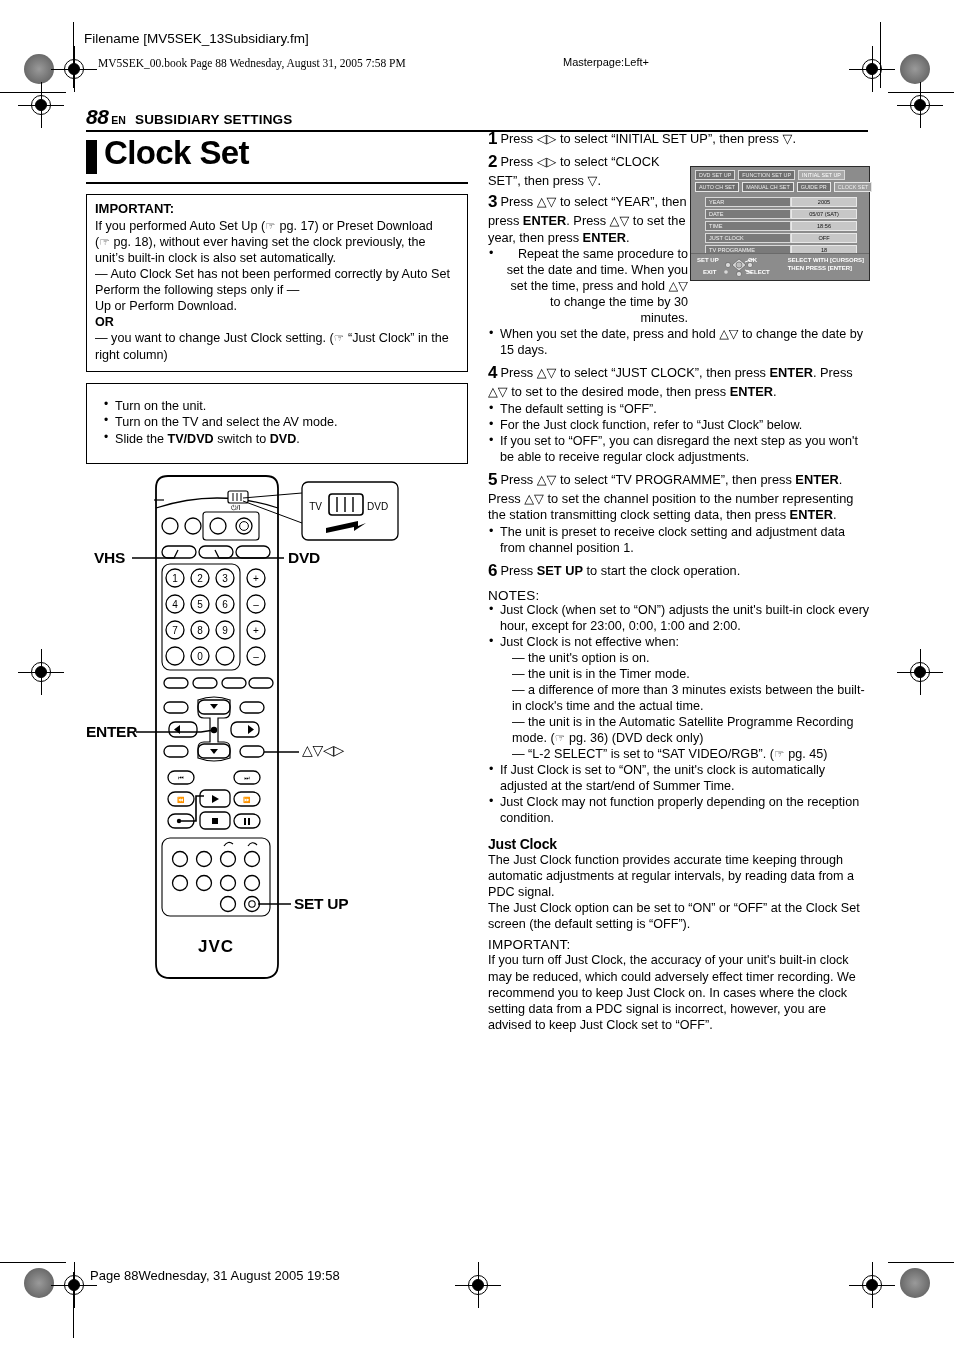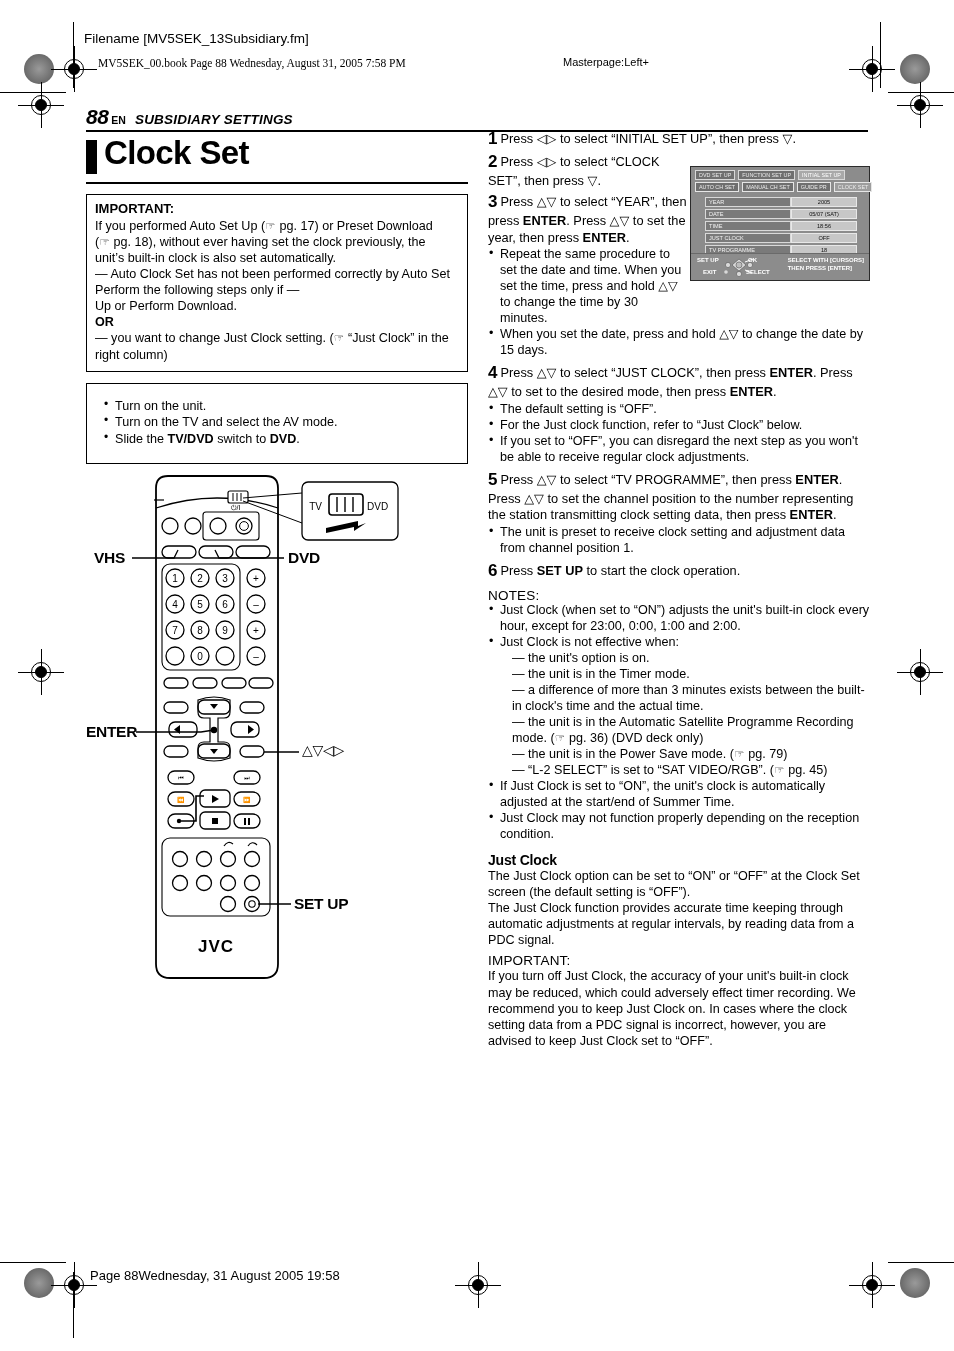--- a/index.html
+++ b/index.html
@@ -31,21 +31,21 @@
   .hdr-filename { position:absolute; left:84px; top:31px; font-size:13.5px; }
   .hdr-book { position:absolute; left:98px; top:57px; font-size:11.5px;
       font-family:"Liberation Serif", serif; }
   .hdr-master { position:absolute; left:563px; top:56px; font-size:11px; }
 
   
   .rh { position:absolute; left:86px; top:105px; width:782px; }
   .rh .pg { font-size:21px; font-weight:bold; font-family:"Liberation Sans", sans-serif;
       font-style:italic; letter-spacing:-0.5px; }
   .rh .en { font-size:10.5px; font-weight:bold; margin-left:3px; }
-  .rh .sect { font-size:13.5px; font-weight:bold; font-style:italic; margin-left:9px;
+  .rh .sect { font-size:13.5px; font-weight:bold; margin-left:9px;
       letter-spacing:0.2px; }
   .rh .rule { position:absolute; left:0; top:25px; width:782px; height:2px; background:#000; }
 
   
   .colL { position:absolute; left:86px; top:138px; width:382px; }
   .colR { position:absolute; left:488px; top:128px; width:382px; }
 
   
   .title-wrap { position:relative; height:52px; }
   .title-bar { position:absolute; left:0; top:2px; width:11px; height:34px; background:#000; }
@@ -450,21 +450,21 @@
       <span class="stepnum">1</span>Press ◁▷ to select “INITIAL SET UP”, then press ▽.
     </div>
 
     <div class="step" style="width:200px;">
       <span class="stepnum">2</span>Press ◁▷ to select “CLOCK SET”, then press ▽.
     </div>
 
     <div class="step" style="width:200px;">
       <span class="stepnum">3</span>Press △▽ to select “YEAR”, then press <b>ENTER</b>. Press △▽ to set the year, then press <b>ENTER</b>.
     </div>
-    <div class="bul" style="width:200px;">
+    <div class="bul" style="width:200px;text-align:right;">
       <ul>
         <li>Repeat the same procedure to set the date and time. When you set the time, press and hold △▽ to change the time by 30 minutes.</li>
       </ul>
     </div>
     <div class="bul" style="width:382px;">
       <ul>
         <li>When you set the date, press and hold △▽ to change the date by 15 days.</li>
       </ul>
     </div>
 
@@ -495,30 +495,29 @@
     <div class="notes-h">NOTES:</div>
     <div class="bul">
       <ul>
         <li>Just Clock (when set to “ON”) adjusts the unit's built-in clock every hour, except for 23:00, 0:00, 1:00 and 2:00.</li>
         <li>
           <span>Just Clock is not effective when:</span>
           <span class="ind">— the unit's option is on.</span>
           <span class="ind">— the unit is in the Timer mode.</span>
           <span class="ind">— a difference of more than 3 minutes exists between the built-in clock's time and the actual time.</span>
           <span class="ind">— the unit is in the Automatic Satellite Programme Recording mode. (<span class="arrowg">☞</span> pg. 36) (DVD deck only)</span>
-          <span class="ind">— the unit is in the Power Save mode. (<span class="arrowg">☞</span> pg. 79)</span>
           <span class="ind">— “L-2 SELECT” is set to “SAT VIDEO/RGB”. (<span class="arrowg">☞</span> pg. 45)</span>
         </li>
         <li>If Just Clock is set to “ON”, the unit's clock is automatically adjusted at the start/end of Summer Time.</li>
         <li>Just Clock may not function properly depending on the reception condition.</li>
       </ul>
     </div>
 
     <div class="sect-h">Just Clock</div>
+    <div class="para">The Just Clock function provides accurate time keeping through automatic adjustments at regular intervals, by reading data from a PDC signal.</div>
     <div class="para">The Just Clock option can be set to “ON” or “OFF” at the Clock Set screen (the default setting is “OFF”).</div>
-    <div class="para">The Just Clock function provides accurate time keeping through automatic adjustments at regular intervals, by reading data from a PDC signal.</div>
     <div class="notes-h" style="margin-top:5px;">IMPORTANT:</div>
     <div class="para">If you turn off Just Clock, the accuracy of your unit's built-in clock may be reduced, which could adversely effect timer recording. We recommend you to keep Just Clock on. In cases where the clock setting data from a PDC signal is incorrect, however, you are advised to keep Just Clock set to “OFF”.</div>
   </div>
 
   <div class="footer">Page 88Wednesday, 31 August 2005  19:58</div>
 
 </div>
 
 </body></html>

